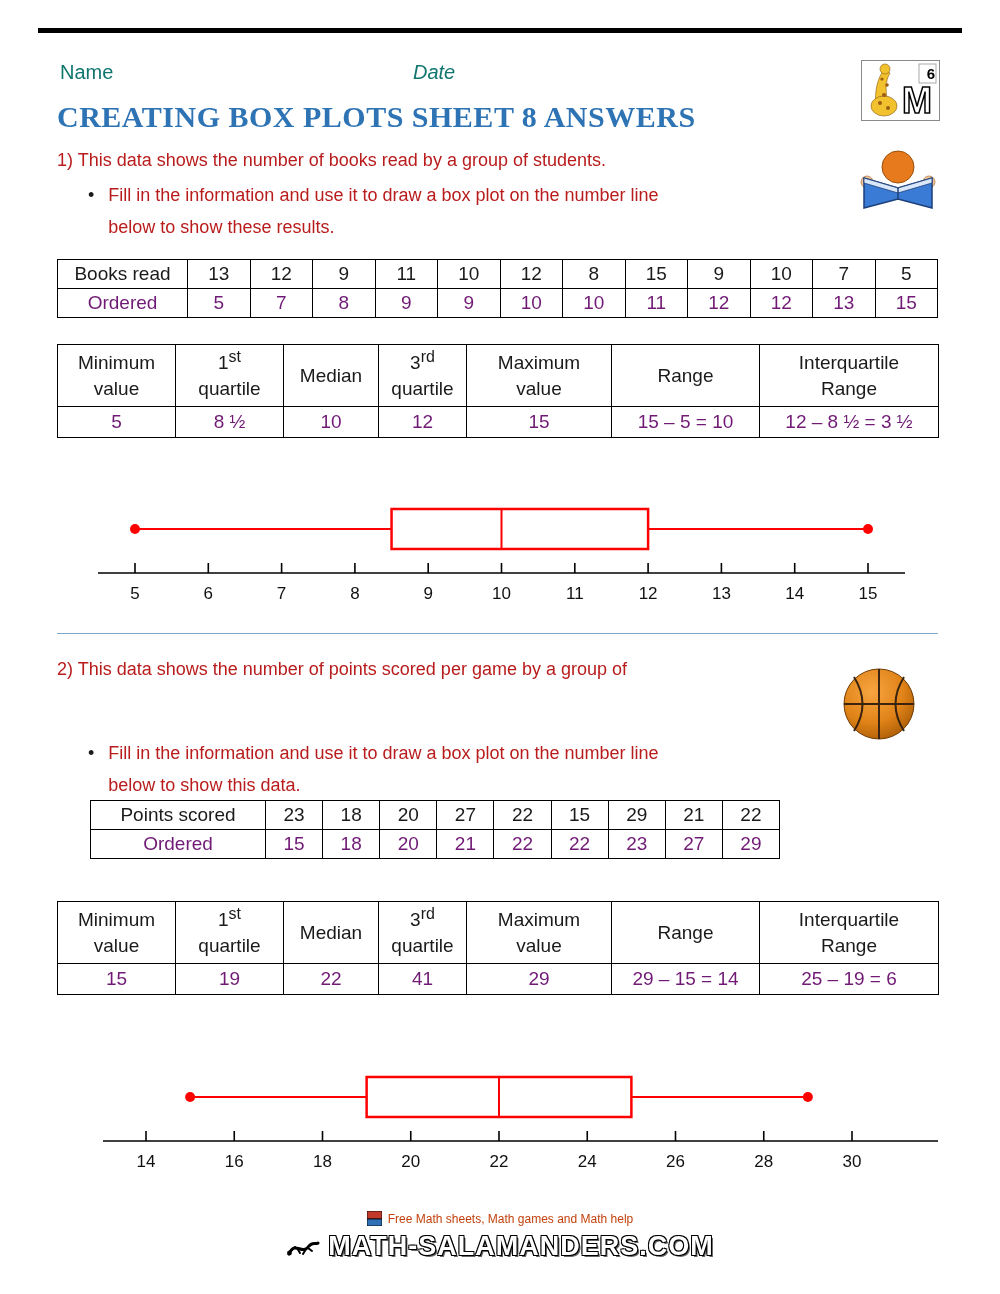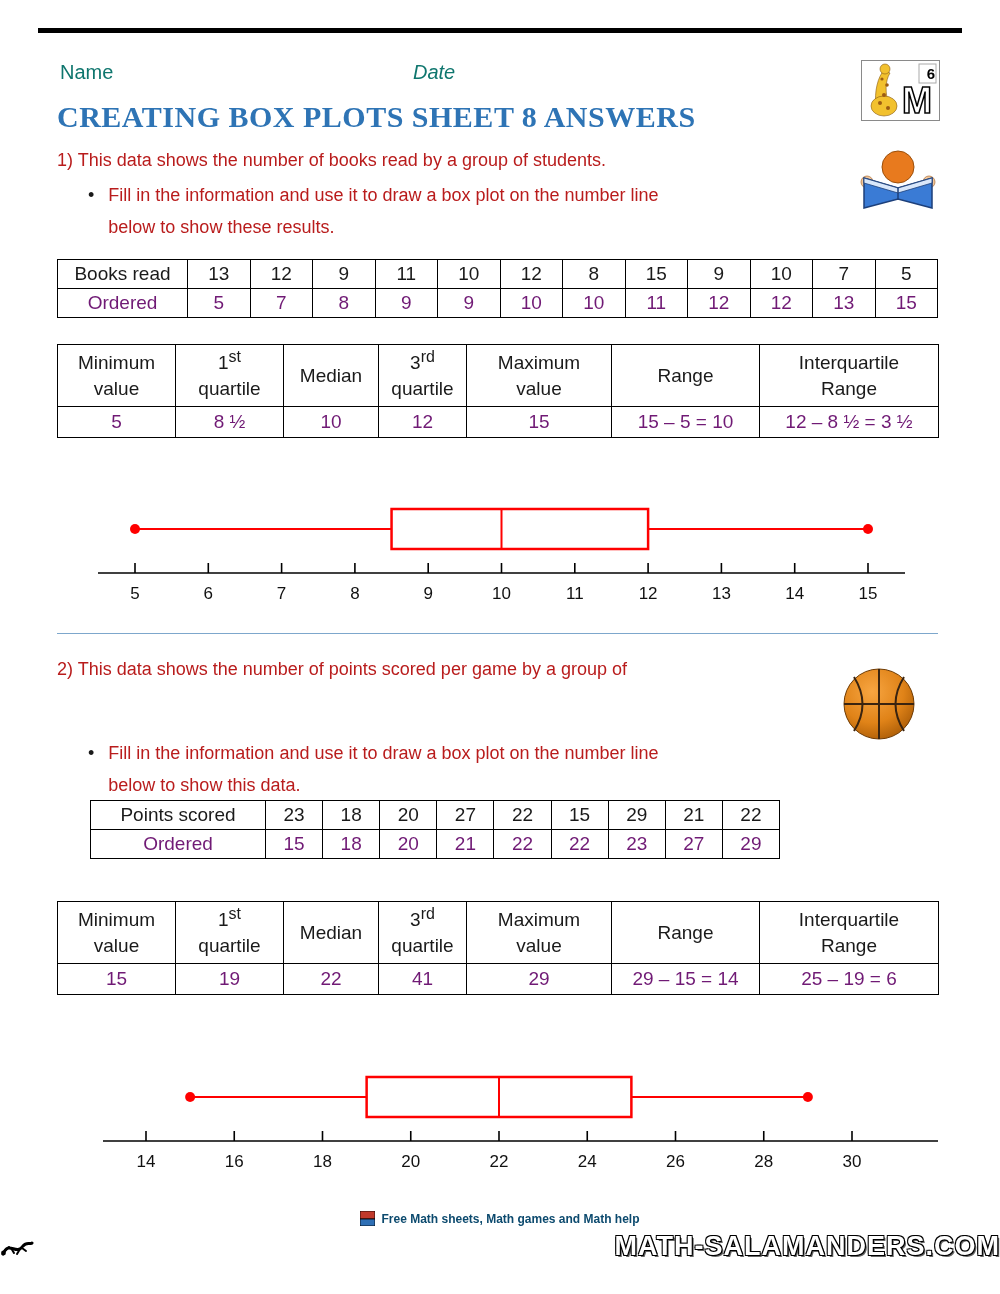--- a/index.html
+++ b/index.html
@@ -26,22 +26,22 @@
   .red { color:#701a75; }
   .stats-table .hdr th { height:62px; line-height:26px; }
   .stats-table .vals td { height:31px; }
   sup { font-size:16px; vertical-align:super; line-height:0; }
 
   .logo-box { left:861px; top:60px; width:79px; height:61px; border:1px solid #8a8a8a; background:#fff; }
   .divider { left:57px; top:633px; width:881px; height:1px; background:#7da7cc; }
 
   .footer-wrap { left:0; top:1211px; width:1000px; text-align:center; }
   .tagline { display:inline-flex; align-items:center; gap:6px;
-             font-size:12px; font-weight:700; color:#0c4a6e;text-align:right; }
-  .site-line { margin-top:1px; display:flex; justify-content:space-between; align-items:center; gap:8px; }
+             font-size:12px; font-weight:400; color:#c2410c;text-align:right; }
+  .site-line { margin-top:1px; display:flex; justify-content:center; align-items:center; gap:8px; }
   .site-text {
     font-size:27px; font-weight:800; letter-spacing:1px; color:#fff;
     text-shadow:-1px -1px 0 #000, 1px -1px 0 #000, -1px 1px 0 #000, 1px 1px 0 #000, 2px 2px 0 #666;
   }
 </style>
 </head>
 <body>
 
 <div class="abs top-rule"></div>
 

